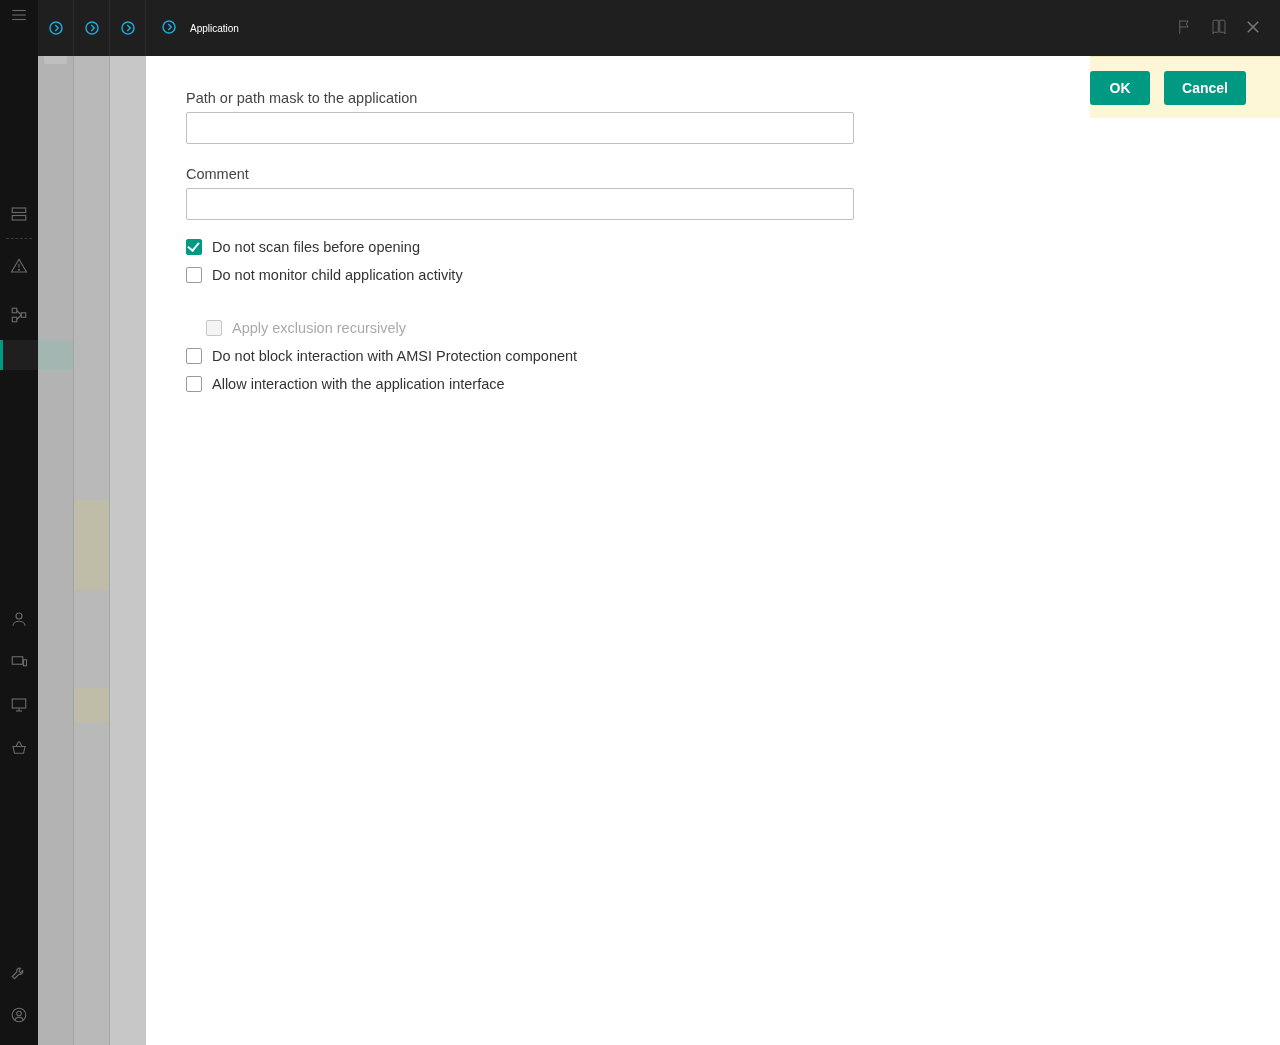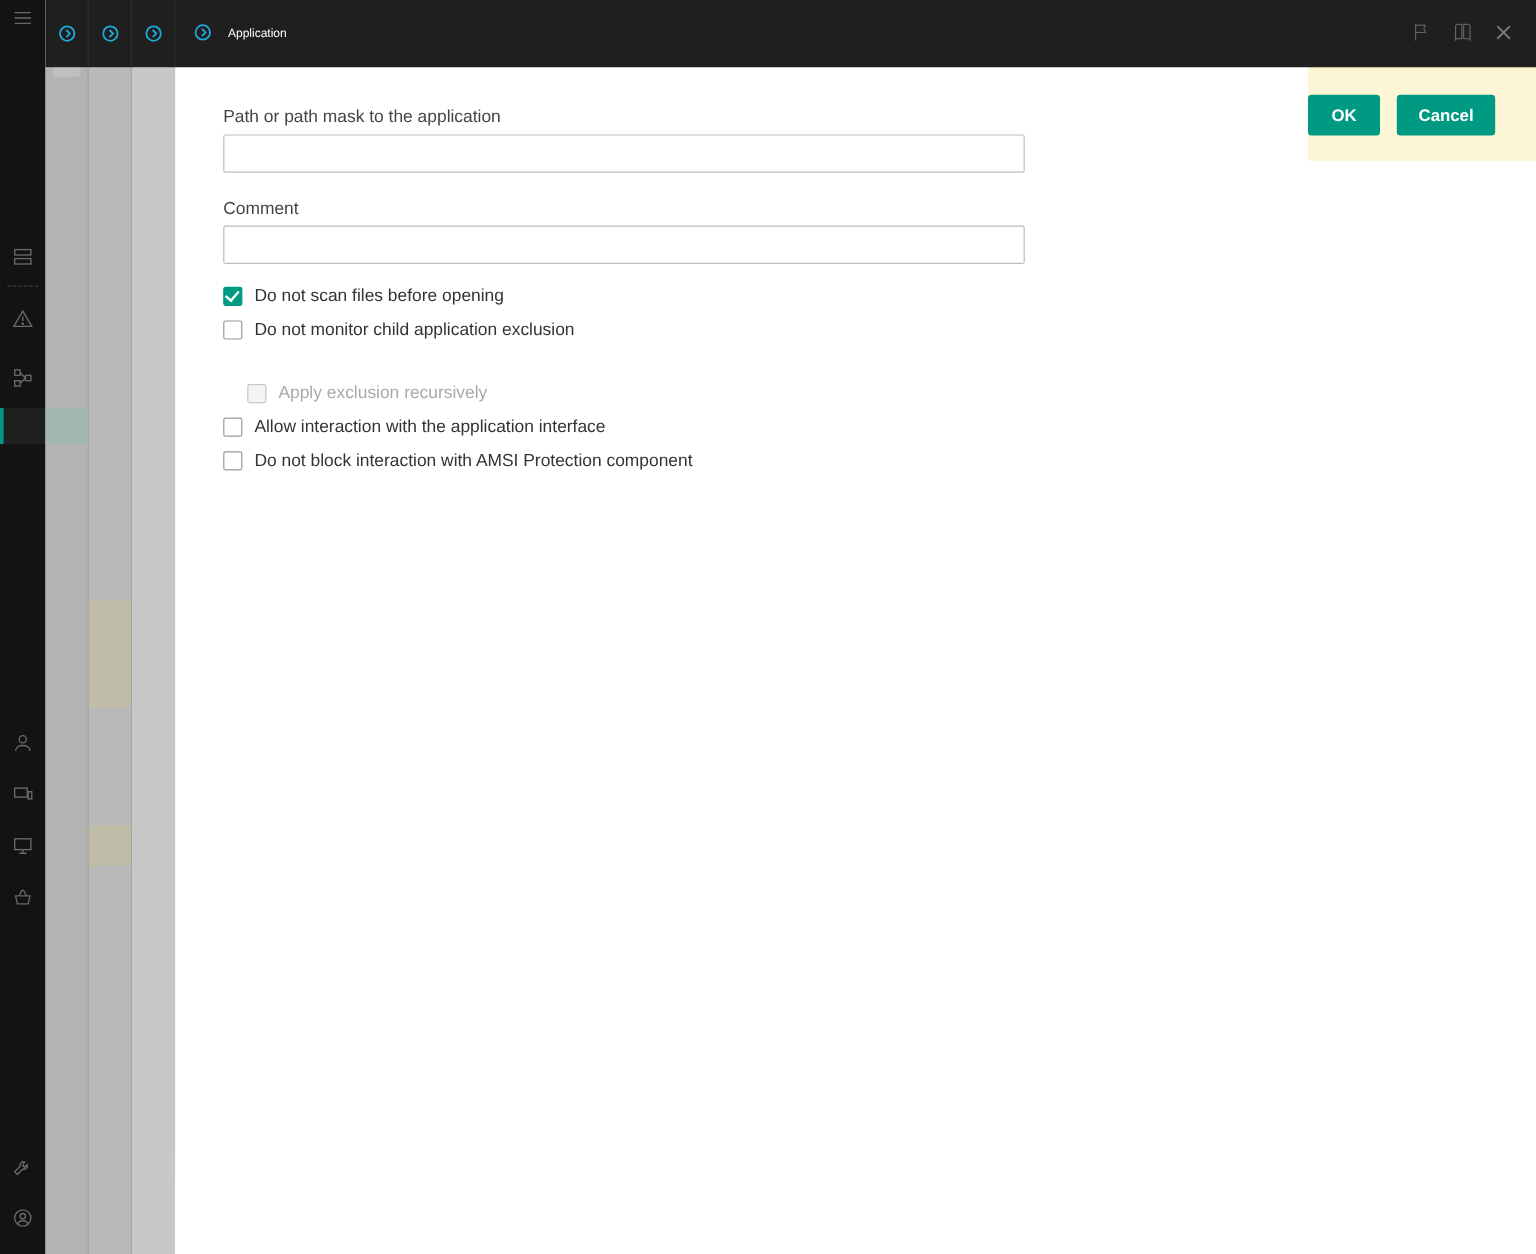--- a/index.html
+++ b/index.html
@@ -104,21 +104,21 @@
     content:""; position:absolute; left:3px; top:0px; width:5px; height:9px;
     border:solid #fff; border-width:0 2px 2px 0; transform:rotate(40deg);
   }
   .chk-row.disabled { cursor:default; }
   .chk-row.disabled .chk-box { border-color:#c7c7c7; background:#f4f4f4;}
   .chk-row.disabled .chk-label { color:#a9a9a9; }
   .chk-label { color:#333; font-size:14.5px; }
 
   
   .footer-bar {
-    height:78px; background:#fdf7d7;
+    height:62px; background:#fdf7d7;
     display:flex; align-items:center; justify-content:flex-end; gap:14px;
     padding-right:34px;
     border-top:1px solid #f1e9b8;
   }
   
   .footer-tint {
     position:absolute; left:146px; right:0; bottom:0; height:116px;
     background:linear-gradient(to bottom, rgba(253,247,215,0) 0%, rgba(253,247,215,0.6) 40%, rgba(253,247,215,1) 60%);
     z-index:4; pointer-events:none;
   }
@@ -269,33 +269,33 @@
         <input class="text-input" type="text" value="" style="">
       </div>
 
       <div class="checks" id="checks-container">
           <label class="chk-row">
             <span class="chk-box checked"></span>
             <span class="chk-label">Do not scan files before opening</span>
           </label>
           <label class="chk-row">
             <span class="chk-box"></span>
-            <span class="chk-label">Do not monitor child application exclusion</span>
+            <span class="chk-label">Do not monitor child application activity</span>
           </label>
           <label class="chk-row indent disabled">
             <span class="chk-box"></span>
             <span class="chk-label">Apply exclusion recursively</span>
           </label>
           <label class="chk-row">
             <span class="chk-box"></span>
-            <span class="chk-label">Allow interaction with the application interface</span>
+            <span class="chk-label">Do not block interaction with AMSI Protection component</span>
           </label>
           <label class="chk-row">
             <span class="chk-box"></span>
-            <span class="chk-label">Do not block interaction with AMSI Protection component</span>
+            <span class="chk-label">Allow interaction with the application interface</span>
           </label>
         </div>
 
     </div>
 
     <div class="footer-bar">
       <button class="btn">OK</button>
       <button class="btn">Cancel</button>
     </div>
   </main>

